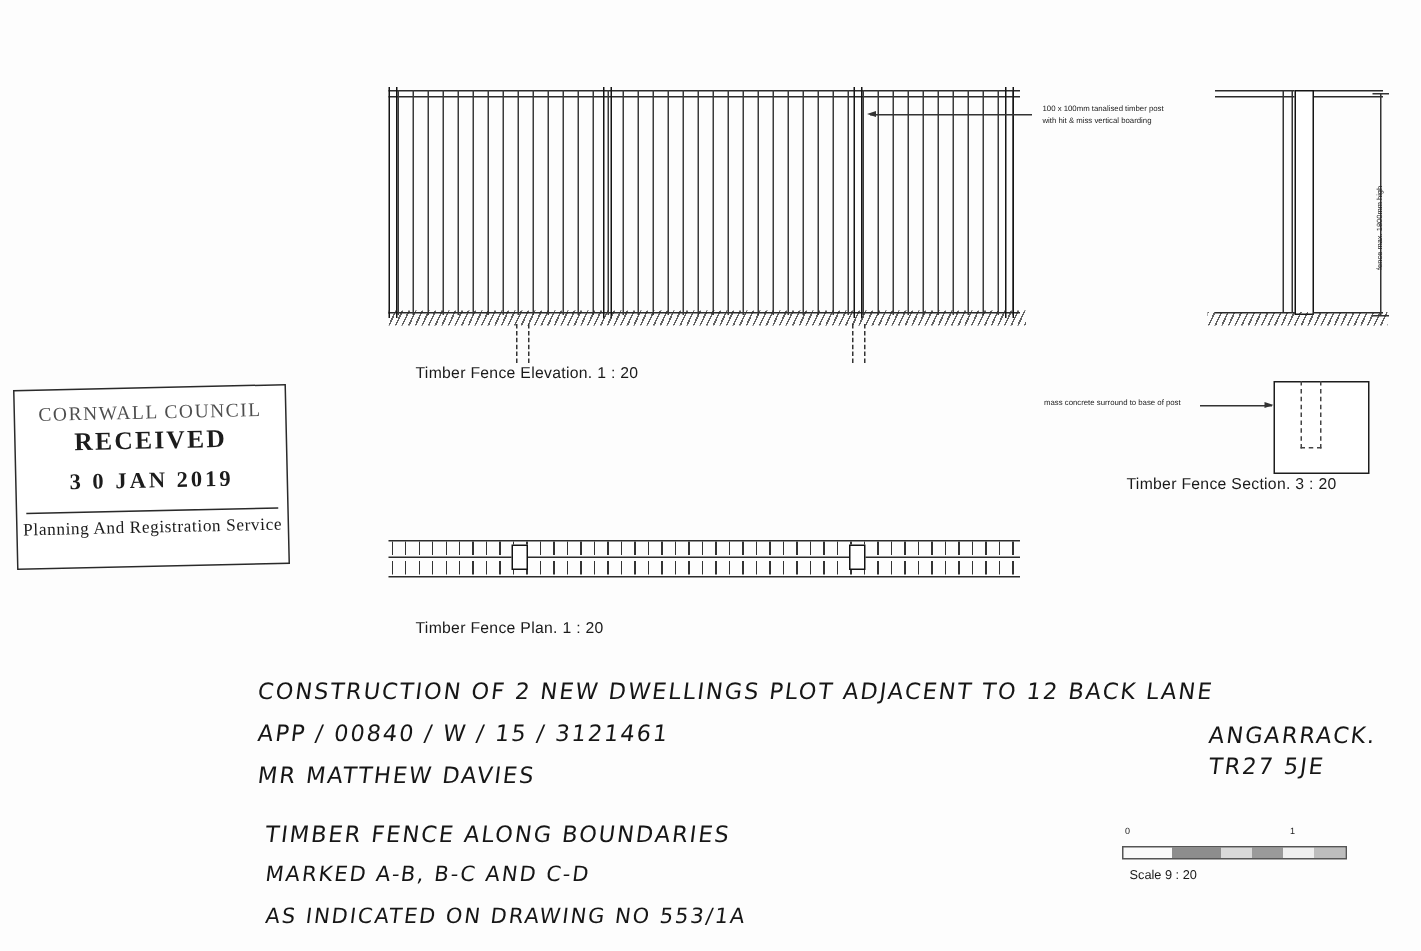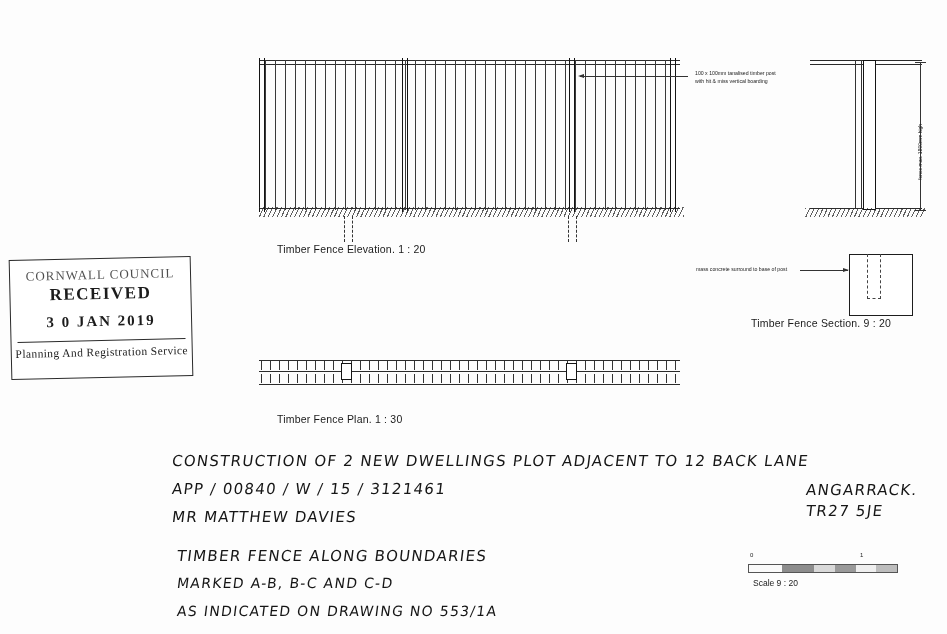--- a/index.html
+++ b/index.html
@@ -378,33 +378,33 @@
     <div class="dimline abs" style="left:125px; top:4px; height:148px;"></div>
     <div class="abs" style="left:120px; top:4px; width:11px; border-top:0.8px solid #333;"></div>
     <div class="abs" style="left:120px; top:152px; width:11px; border-top:0.8px solid #333;"></div>
     <div class="dimtext" style="left:122px; top:122px;">fence max. 1800mm high</div>
   </div>
 
   <div class="leader abs" style="left:800px; top:270px; width:48px;"></div>
   <div class="arrowhead arrow-right abs" style="left:843px; top:267.5px;"></div>
   <div class="abs tiny" style="left:696px; top:266px;">mass concrete surround to base of post</div>
 
-  <div class="abs cap" style="left:751px; top:317px;">Timber Fence Section.  9 : 20</div>
+  <div class="abs cap" style="left:751px; top:317px;">Timber Fence Section.  3 : 20</div>
 
   <div class="abs" id="plan">
     <div class="p-line" style="top:0px"></div>
     <div class="p-boards" style="top:1px"></div>
     <div class="p-line" style="top:11px"></div>
     <div class="p-boards" style="top:14px"></div>
     <div class="p-line" style="top:24px"></div>
     <div class="p-post" style="left:82px; top:3px;"></div>
     <div class="p-post" style="left:307px; top:3px;"></div>
   </div>
 
-  <div class="abs cap" style="left:277px; top:413px;">Timber Fence Plan.  1 : 30</div>
+  <div class="abs cap" style="left:277px; top:413px;">Timber Fence Plan.  1 : 20</div>
 
   <div class="abs" id="stamp">
     <div class="st-row st-council">CORNWALL COUNCIL</div>
     <div class="st-row st-received">RECEIVED</div>
     <div class="st-row st-date">3 0 JAN 2019</div>
     <div class="st-divider"></div>
     <div class="st-row st-service">Planning And Registration Service</div>
   </div>
 
   <div class="hand" style="left:172px; top:452px;">CONSTRUCTION OF 2 NEW DWELLINGS PLOT ADJACENT TO 12 BACK LANE</div>

